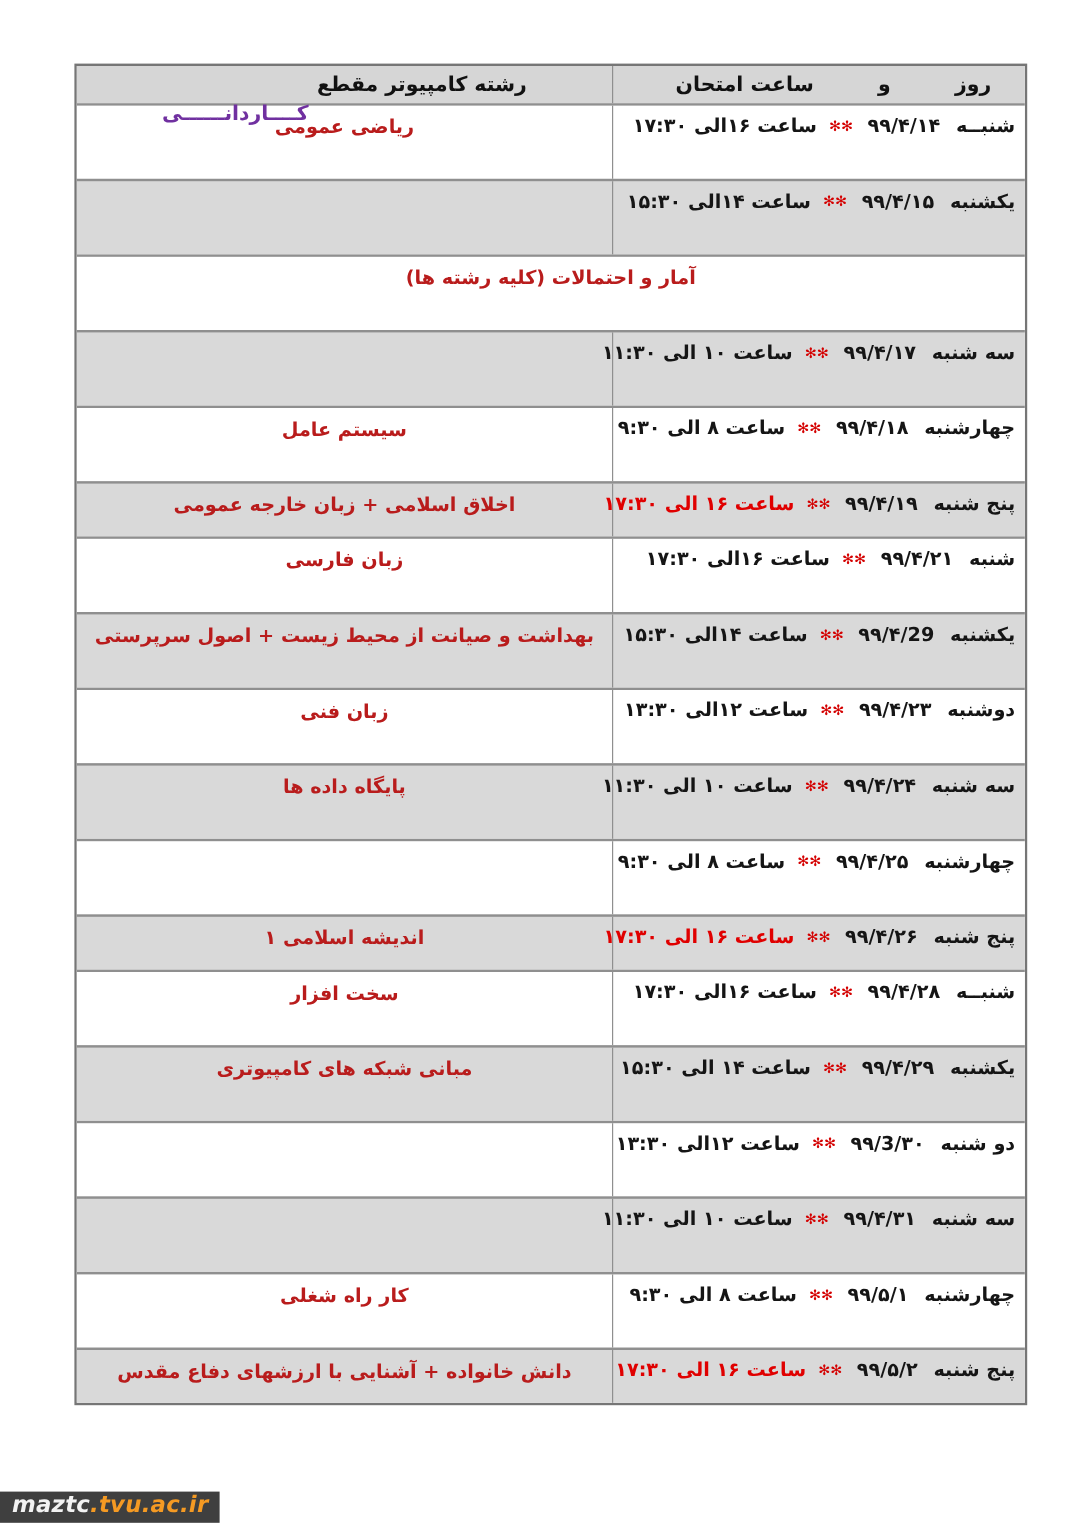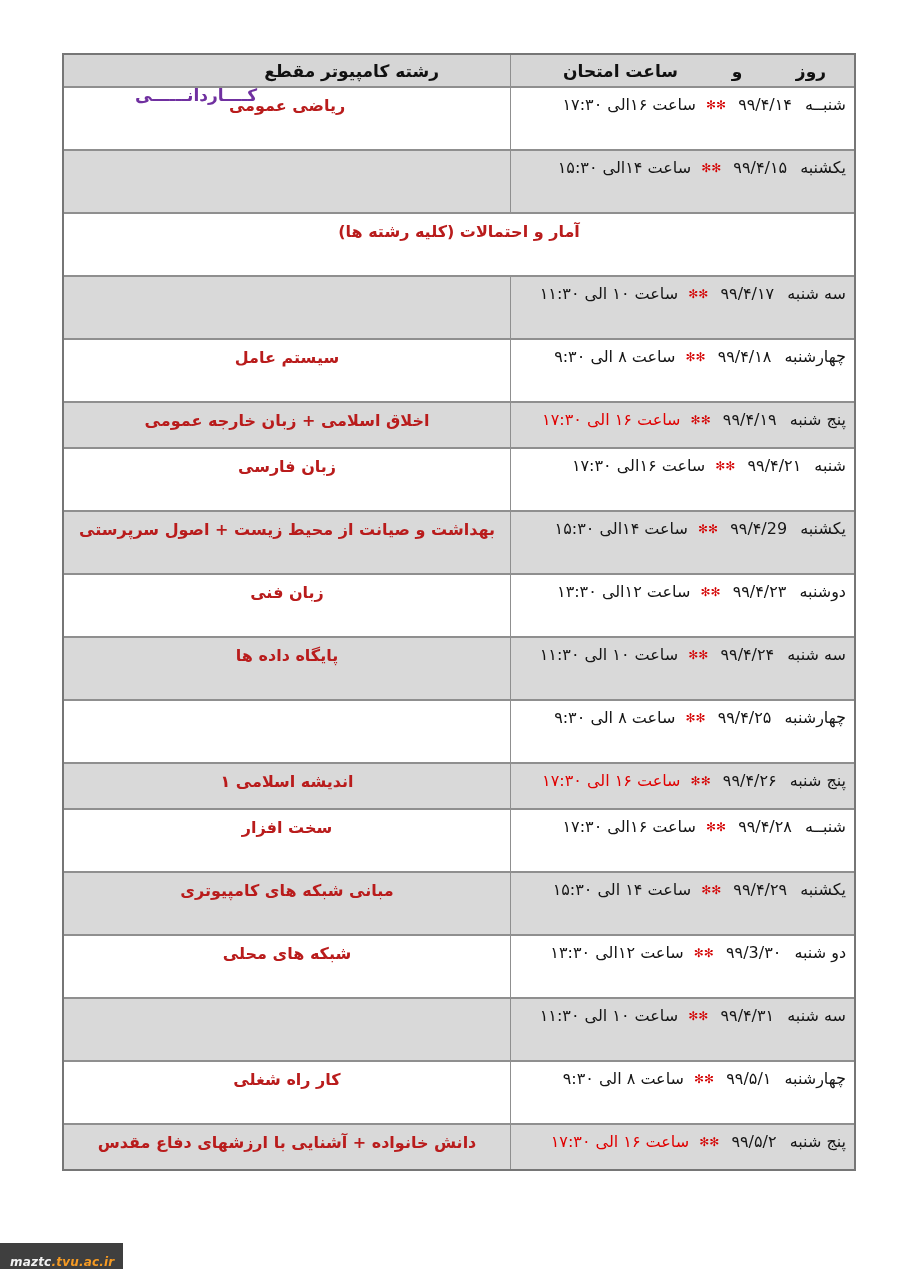--- a/index.html
+++ b/index.html
@@ -75,21 +75,21 @@
     align-items: center;
     gap: 7px;
     padding: 0;
     font-weight: bold;
     font-size: 17px;
     color: #111111;
   }
   .purple { color: #7030a0; margin-top: 48px; }
   
   .daytime .day, .daytime .date, .daytime .time {
-    font-weight: normal;
+    font-weight: bold;
     font-size: 16px;
     color: #151515;
   }
   .daytime .day  { margin-left: 8px; }
   .daytime .date { margin-left: 7px; }
   .daytime .stars {
     color: #d40000;
     font-size: 12px;
     font-weight: bold;
     letter-spacing: 2px;
@@ -103,25 +103,25 @@
     color: #b91c1c;
   }
   
   .watermark {
     position: absolute;
     left: 0;
     top: 1243px;
     height: 26px;
     background: #3f3f3f;
     display: flex;
-    align-items: flex-end;
+    align-items: flex-start;
     padding: 0 9px 0 10px;
     font-style: italic;
     font-weight: bold;
-    font-size: 12px;
+    font-size: 19px;
     letter-spacing: 0.2px;
     white-space: nowrap;
   }
   .watermark .wm-name   { color: #f2f2f2; }
   .watermark .wm-domain { color: #f59a23; }
 </style>
 </head>
 <body>
 
 <div class="exam-table">
@@ -285,23 +285,20 @@
       <span class="subject-text">مبانی شبکه های کامپیوتری</span>
     </div>
   </div>
       <div class="row data-row">
     <div class="cell daytime">
       <span class="day">دو شنبه</span>
       <span class="date">۹۹/3/۳۰</span>
       <span class="stars">✻✻</span>
       <span class="time">ساعت ۱۲الی ۱۳:۳۰</span>
     </div>
-    <div class="cell subject">
-      <span class="subject-text">شبکه های محلی</span>
-    </div>
   </div>
       <div class="row data-row shaded">
     <div class="cell daytime">
       <span class="day">سه شنبه</span>
       <span class="date">۹۹/۴/۳۱</span>
       <span class="stars">✻✻</span>
       <span class="time">ساعت ۱۰ الی ۱۱:۳۰</span>
     </div>
     <div class="cell subject">
       <span class="subject-text"></span>

